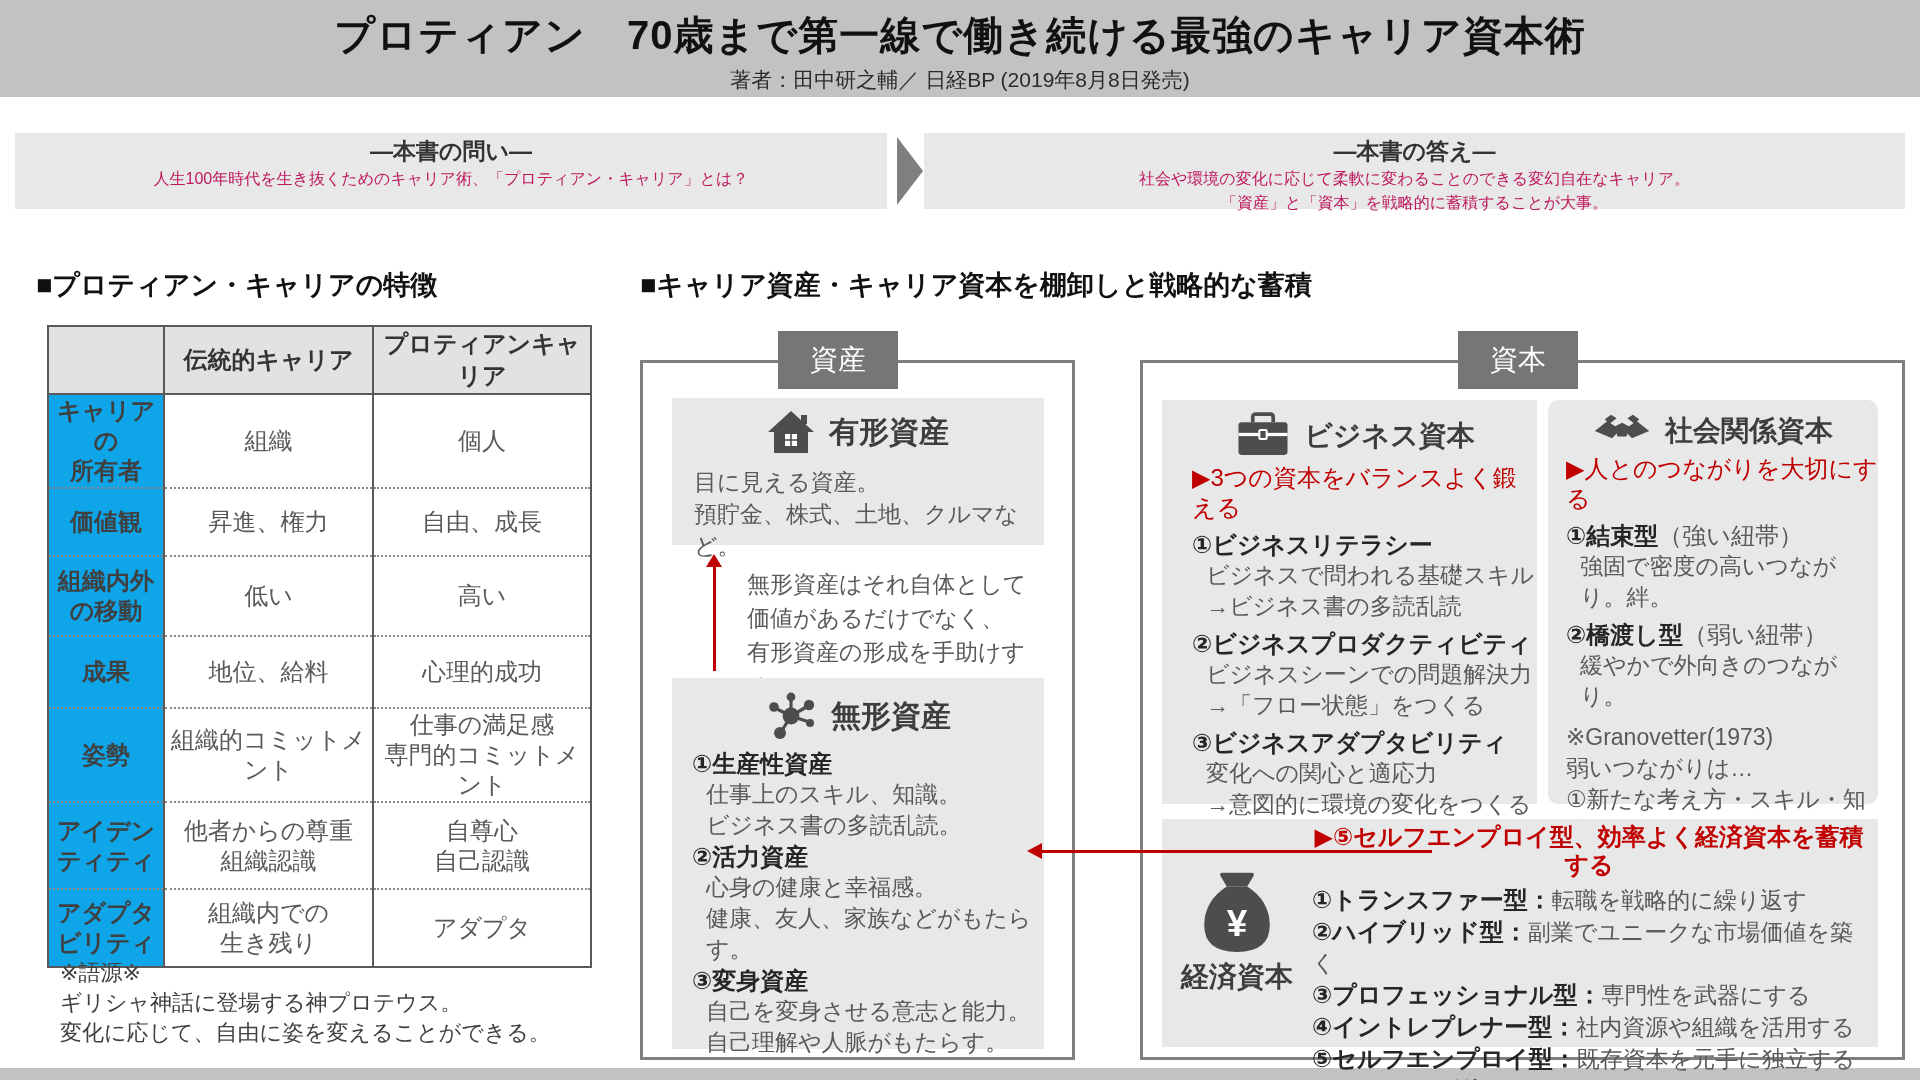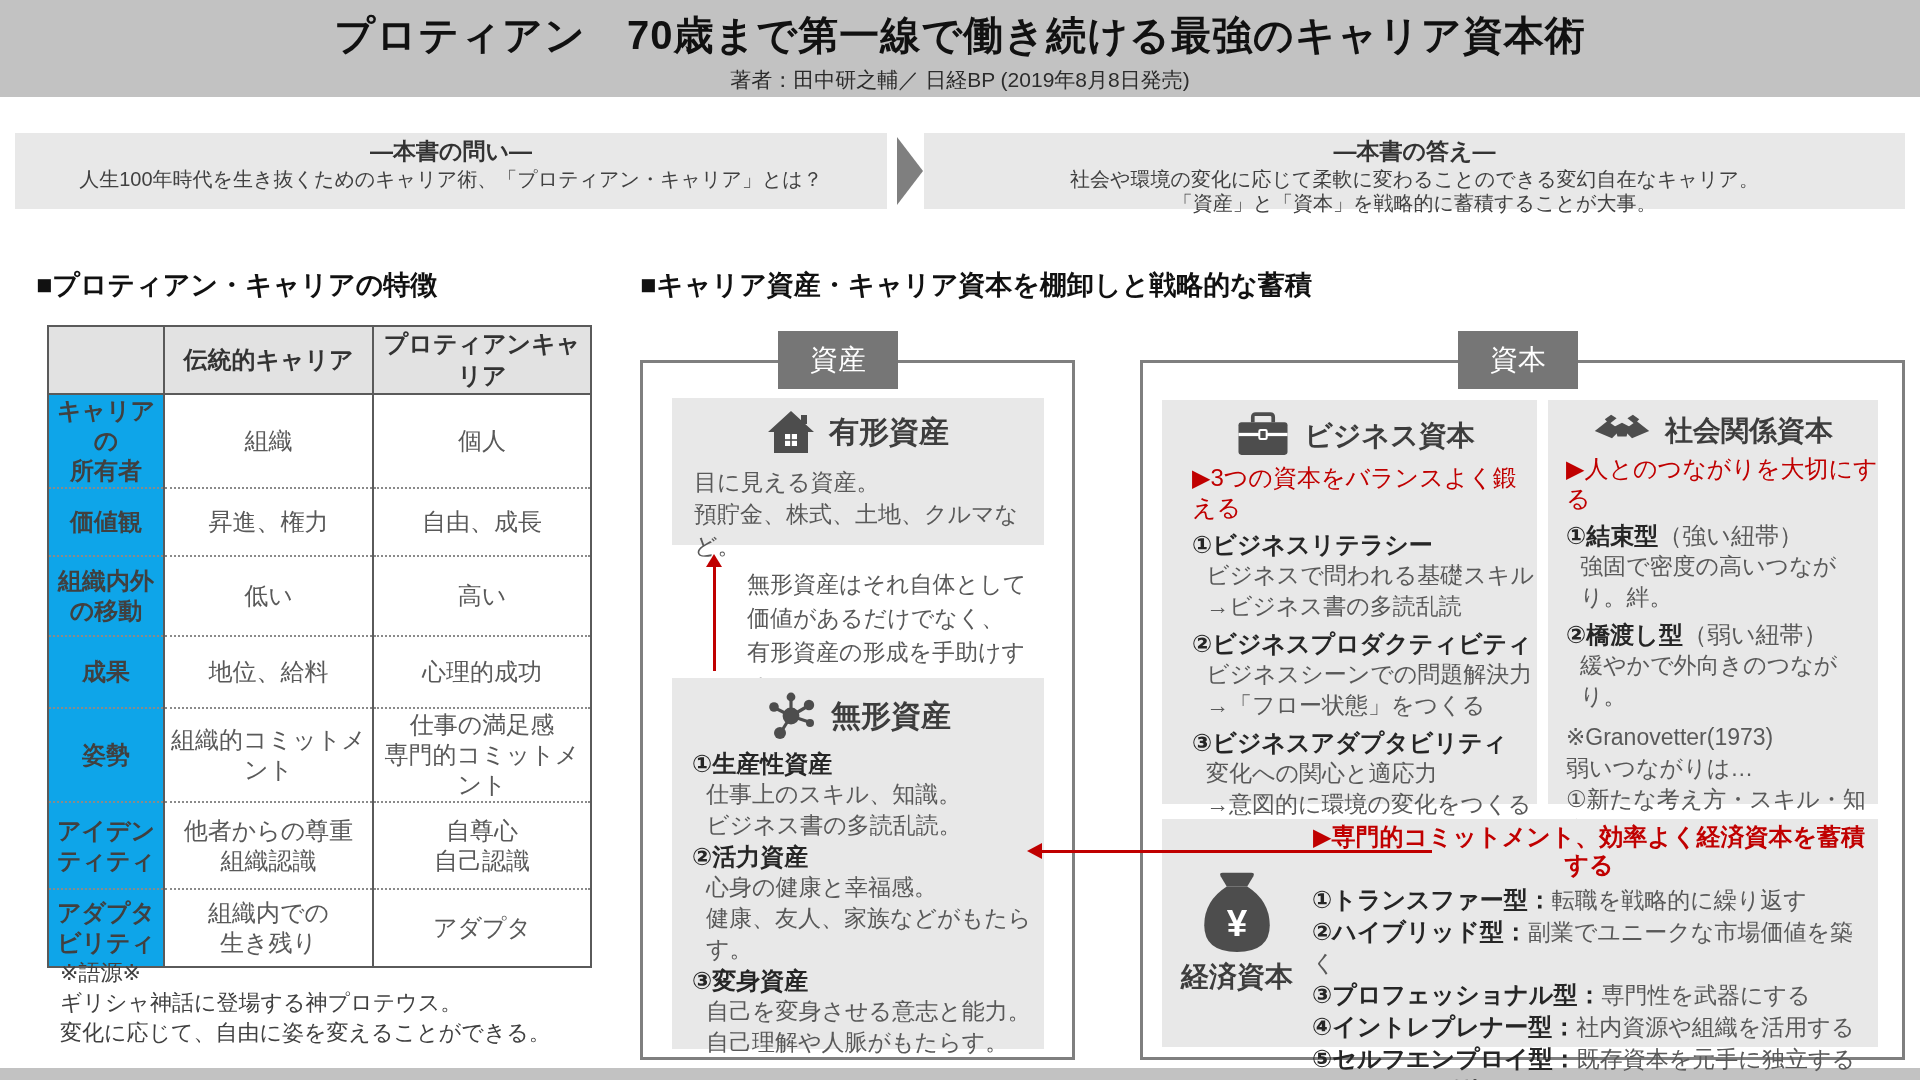--- a/index.html
+++ b/index.html
@@ -9,21 +9,21 @@
   
   .top-band{position:absolute;left:0;top:0;width:1920px;height:97px;background:#c2c2c2;text-align:center;}
   .main-title{padding-top:8px;font-size:40px;font-weight:bold;color:#111;letter-spacing:1px;}
   .sub-title{font-size:21px;color:#2b2b2b;margin-top:3px;}
   .bottom-band{position:absolute;left:0;top:1068px;width:1920px;height:12px;background:#c2c2c2;}
 
   
   .q-box{position:absolute;left:15px;top:133px;width:872px;height:76px;background:#e8e8e8;text-align:center;}
   .a-box{position:absolute;left:924px;top:133px;width:981px;height:76px;background:#e8e8e8;text-align:center;}
   .qa-title{font-size:23px;line-height:27px;font-weight:bold;color:#333;margin-top:5px;}
-  .qa-body{font-size:20px;line-height:24px;color:#404040;margin-top:2px;white-space:pre-line;}
+  .qa-body{font-size:16px;line-height:24px;color:#be185d;margin-top:2px;white-space:pre-line;}
   .qa-arrow{position:absolute;left:897px;top:137px;width:0;height:0;
             border-left:26px solid #7f7f7f;border-top:34px solid transparent;border-bottom:34px solid transparent;}
 
   
   .sec-head{position:absolute;font-size:27px;font-weight:bold;color:#111;}
   #head-left{left:36px;top:267px;}
   #head-right{left:640px;top:267px;}
 
   
   .cmp-table{position:absolute;left:47px;top:325px;width:545px;border-collapse:collapse;table-layout:fixed;
@@ -47,21 +47,21 @@
   #capital-panel{left:1140px;top:360px;width:759px;height:694px;}
   .panel-tag{position:absolute;top:-32px;height:58px;background:#767676;color:#fff;font-size:28px;
              display:flex;align-items:center;justify-content:center;z-index:3;}
   #asset-tag{left:135px;width:120px;}
   #capital-tag{left:315px;width:120px;}
 
   .g-box{position:absolute;background:#e8e8e8;}
   #tangible{left:29px;top:35px;width:372px;height:147px;}
   #intangible{left:29px;top:315px;width:372px;height:371px;}
   #biz{left:19px;top:37px;width:363px;height:404px;padding-left:12px;}
-  #social{left:405px;top:37px;width:330px;height:404px;}
+  #social{left:405px;top:37px;width:330px;height:404px;border-radius:10px;}
   #econ{left:19px;top:456px;width:716px;height:228px;display:flex;}
 
   .gbox-title{display:flex;align-items:center;justify-content:center;gap:14px;padding-top:12px;}
   .gbox-title .t{font-size:30px;font-weight:bold;color:#3d3d3d;}
   .cap-title .t{font-size:28px;}
   .tangible-desc{margin:12px 0 0 22px;font-size:23px;color:#595959;white-space:pre-line;line-height:32px;}
 
   
   .v-arrow-line{position:absolute;left:70px;top:203px;width:3px;height:105px;background:#c00000;}
   .v-arrow-head{position:absolute;left:63px;top:191px;width:0;height:0;
@@ -312,21 +312,21 @@
     <div class="g-box" id="econ">
       <div class="econ-left">
         <svg class="icon" width="78" height="86" viewBox="0 0 19 21">
           <path d="M7 4 L5.5 1.5 Q5.1 0.7 6 0.7 H13 Q13.9 0.7 13.5 1.5 L12 4 Z" fill="#4d4d4d"></path>
           <path d="M7 4 H12 Q17.5 7.5 17.5 13.5 Q17.5 20 9.5 20 Q1.5 20 1.5 13.5 Q1.5 7.5 7 4 Z" fill="#4d4d4d"></path>
           <text x="9.5" y="16" font-size="9" fill="#fff" text-anchor="middle" font-weight="bold">¥</text>
         </svg>
         <span class="t">経済資本</span>
       </div>
       <div class="econ-right">
-        <div class="econ-lead">▶専門的コミットメント、効率よく経済資本を蓄積する</div>
+        <div class="econ-lead">▶⑤セルフエンプロイ型、効率よく経済資本を蓄積する</div>
         <div class="econ-items">
           <div class="econ-item"><span class="b">①トランスファー型：</span><span>転職を戦略的に繰り返す</span></div>
           <div class="econ-item"><span class="b">②ハイブリッド型：</span><span>副業でユニークな市場価値を築く</span></div>
           <div class="econ-item"><span class="b">③プロフェッショナル型：</span><span>専門性を武器にする</span></div>
           <div class="econ-item"><span class="b">④イントレプレナー型：</span><span>社内資源や組織を活用する</span></div>
           <div class="econ-item"><span class="b">⑤セルフエンプロイ型：</span><span>既存資本を元手に独立する</span></div>
           <div class="econ-item"><span class="b">⑥コネクター型：</span><span>人と人を繋ぎビジネスを生む</span></div>
         </div>
       </div>
     </div>

